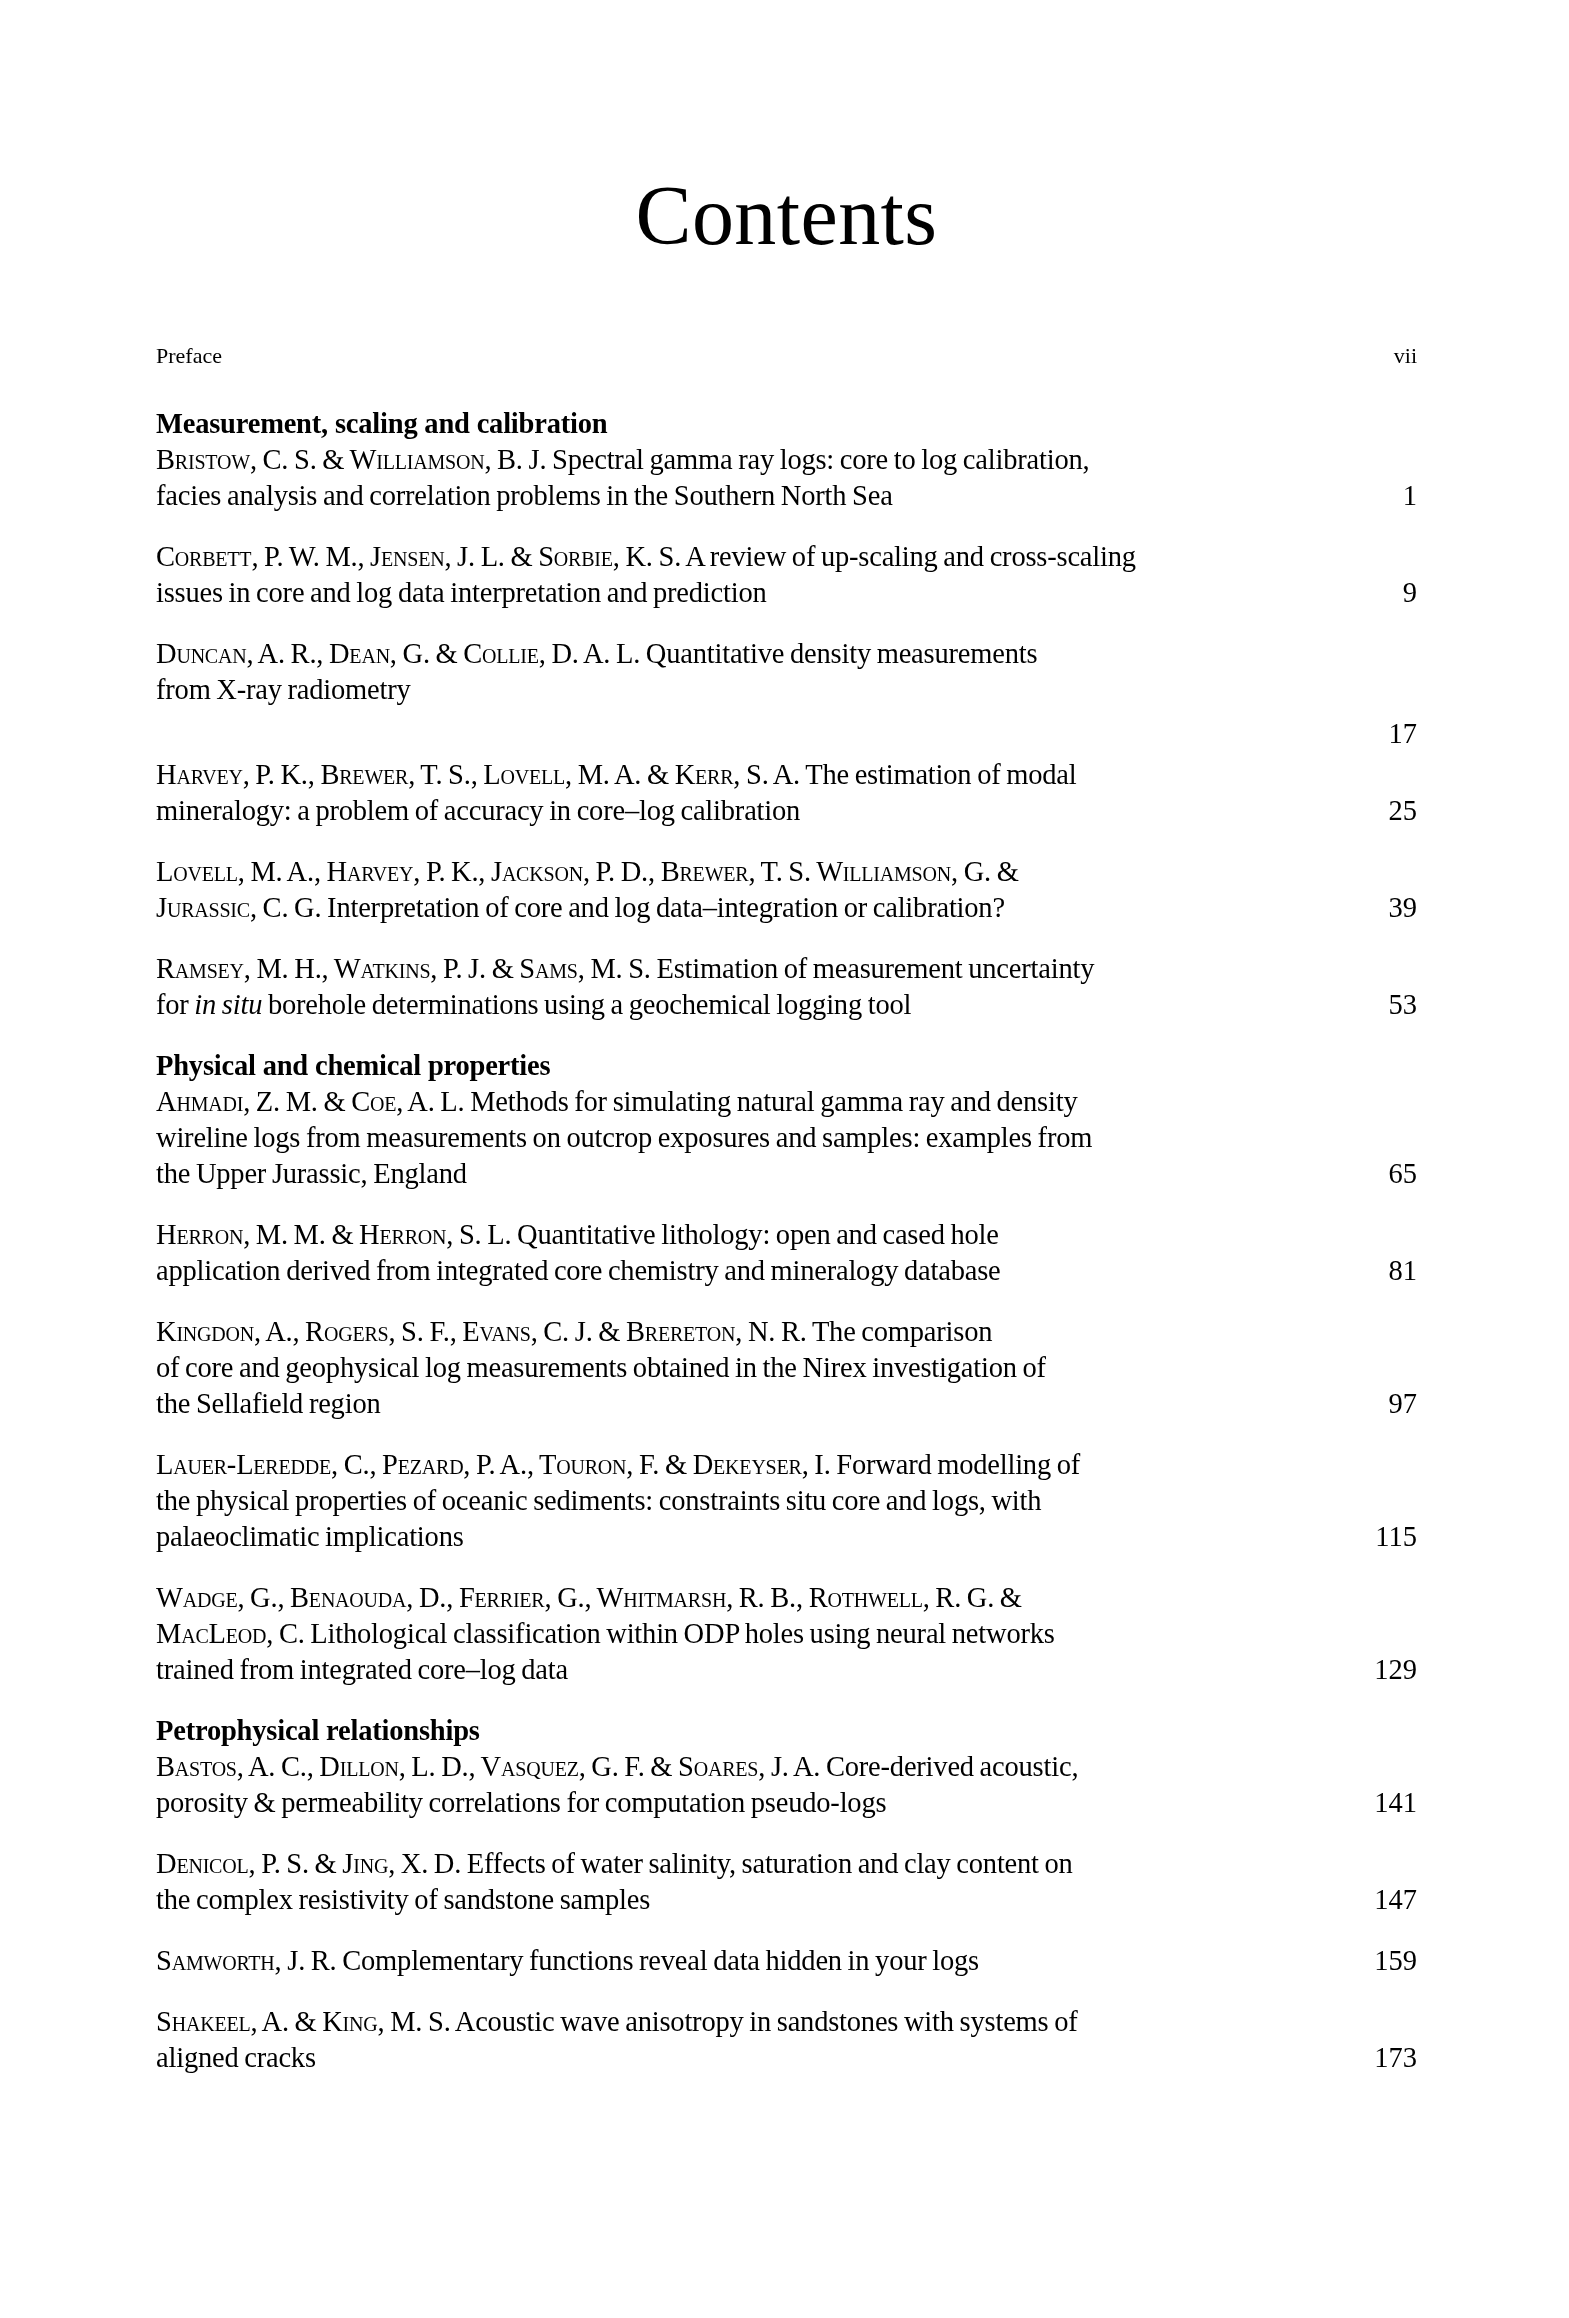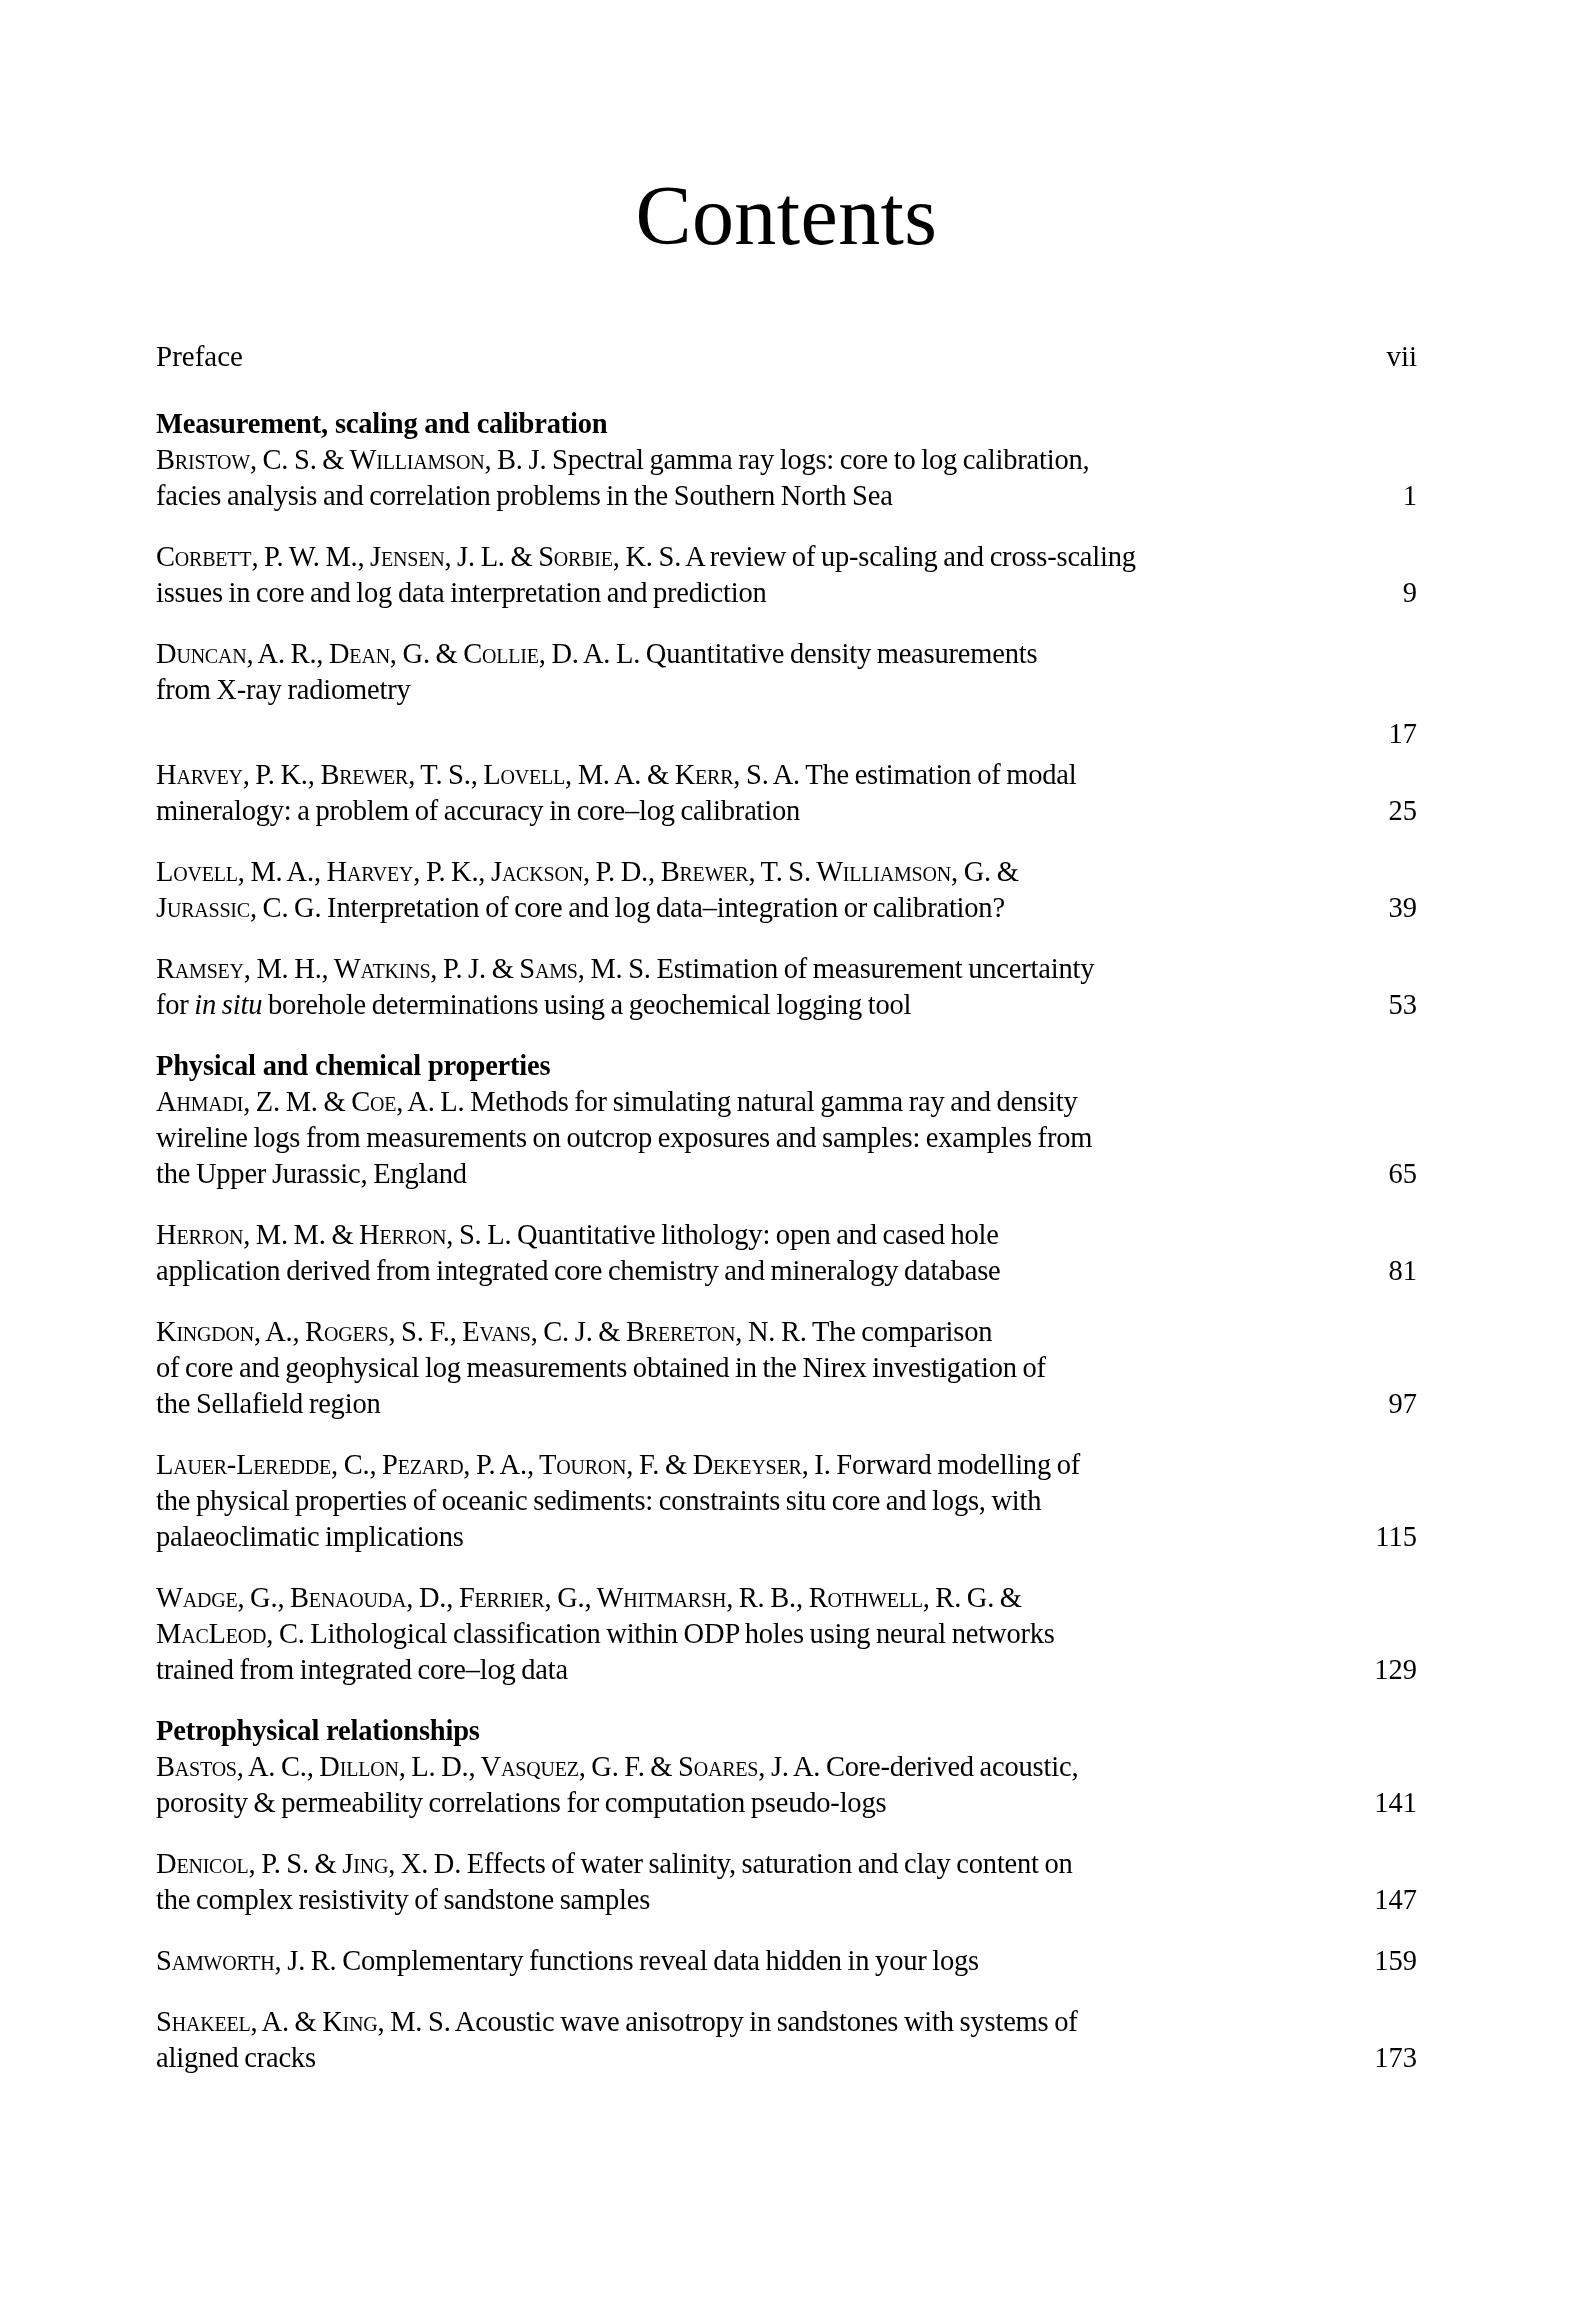--- a/index.html
+++ b/index.html
@@ -29,21 +29,21 @@
   .doc-title {
     font-size: 84px;
     line-height: 84px;
     text-align: center;
     margin: 0 0 80px 0;
     letter-spacing: 0.4px;
   }
   .preface-row {
     display: flex;
     justify-content: space-between;
-    font-size: 29px;
+    font-size: 22px;
     line-height: 36px;
     margin-bottom: 32px;
     gap: 24px;
   }
   .section-heading {
     font-weight: bold;
     font-size: 28.5px;
     line-height: 36px;
     letter-spacing: -0.2px;
   }

